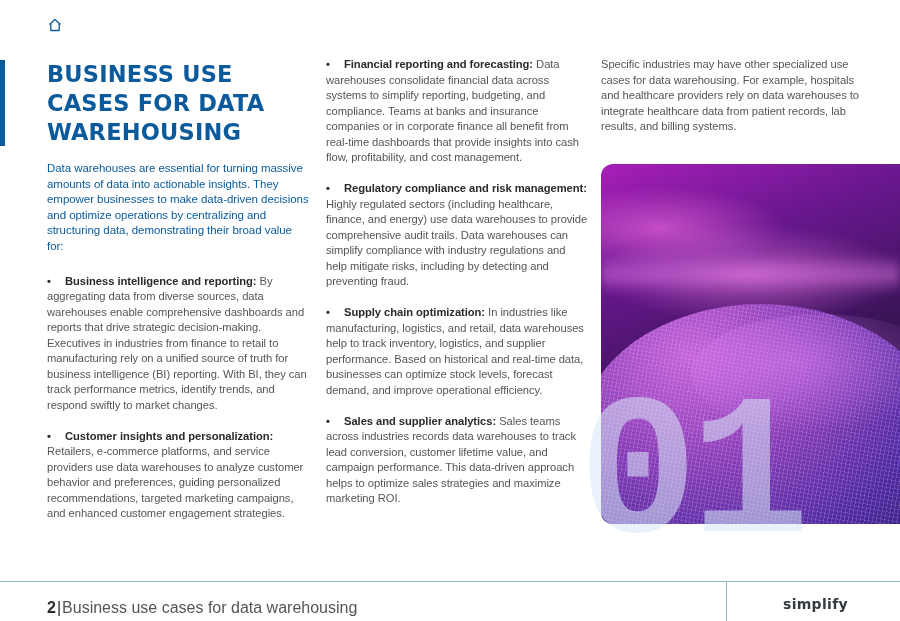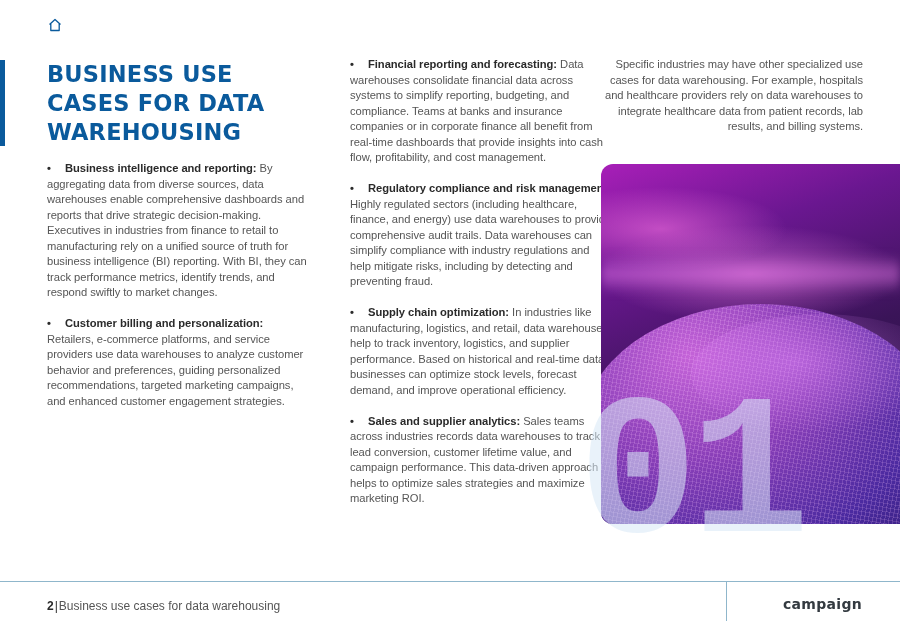--- a/index.html
+++ b/index.html
@@ -5,22 +5,22 @@
     * { box-sizing: border-box; margin: 0; padding: 0; }
     html, body { width: 900px; height: 621px; background: #ffffff; overflow: hidden; }
     body { position: relative; font-family: "Liberation Sans", "DejaVu Sans", sans-serif; color: #4a4a4a; }
 
     .home-icon { position: absolute; left: 47px; top: 17px; width: 16px; height: 16px; cursor: pointer; }
 
     .accent-bar { position: absolute; left: 0; top: 60px; width: 5px; height: 86px; background: #0a5a9c; }
 
     .col { position: absolute; font-size: 11.2px; line-height: 15.5px; letter-spacing: -0.05px; }
     .col1 { left: 47px; top: 60px; width: 262px; }
-    .col2 { left: 326px; top: 57px; width: 262px; margin-left: 24px; }
-    .col3 { left: 601px; top: 57px; width: 262px; text-align: right; }
+    .col2 { left: 326px; top: 57px; width: 262px; }
+    .col3 { left: 601px; top: 57px; width: 262px; }
 
     .title { font-family: "DejaVu Sans", sans-serif; font-weight: bold; font-size: 22.5px; line-height: 29px; color: #0a5a9c; letter-spacing: 0.2px; margin-bottom: 14px; }
     .intro { color: #0a5a9c; font-size: 11.5px; line-height: 15.6px; margin-bottom: 19px; }
 
     .bullet { margin-bottom: 15.5px; color: #555555; }
     .bullet .dot { color: #2a2a2a; font-weight: bold; display: inline-block; width: 18px; }
     .bullet .lead { color: #2a2a2a; font-weight: bold; }
 
     .specific { color: #555555; }
 
@@ -39,42 +39,43 @@
     .hero .wave2 { position: absolute; left: 90px; top: 150px; width: 260px; height: 120px; border-radius: 50%;
       background: radial-gradient(ellipse at 40% 40%, rgba(230,140,255,0.45), rgba(230,140,255,0) 70%);
     }
     .hero .glow { position: absolute; left: 0; top: 90px; width: 299px; height: 40px;
       background: linear-gradient(180deg, rgba(240,130,240,0) 0%, rgba(240,130,240,0.45) 50%, rgba(240,130,240,0) 100%); filter: blur(4px); }
 
     .big-number { position: absolute; left: 578px; top: 378px; font-family: Liberation Mono, monospace; font-weight: bold; font-size: 200px; line-height: 200px; letter-spacing: -8px; color: rgba(215,232,245,0.55); }
 
     .footer-line { position: absolute; left: 0; top: 581px; width: 900px; height: 1px; background: #8fb6cb; }
     .footer-divider { position: absolute; left: 726px; top: 581px; width: 1px; height: 40px; background: #8fb6cb; }
-    .footer-left { position: absolute; left: 47px; top: 599px; font-size: 12px; color: #555555; }
+    .footer-left { position: absolute; left: 47px; top: 599px; font-size: 16px; color: #555555; }
     .footer-left .page-num { font-weight: bold; color: #2a2a2a; }
     .footer-left .sep { color: #2a2a2a; margin: 0 1px; }
     .footer-logo { position: absolute; left: 783px; top: 596px; font-family: "DejaVu Sans", sans-serif; font-weight: bold; font-size: 14px; color: #333a40; letter-spacing: 0.3px; }
   </style>
 </head>
 <body>
 
 <svg class="home-icon" viewBox="0 0 16 16">
   <path d="M2.5 7.5 L8 2.5 L13.5 7.5 M3.8 6.5 V13.5 H12.2 V6.5" fill="none" stroke="#0a5a9c" stroke-width="1.3" stroke-linejoin="round"></path>
 </svg>
 
 <div class="accent-bar"></div>
 
 <div class="col col1">
   <h1 class="title">BUSINESS USE CASES FOR DATA WAREHOUSING</h1>
+  <p class="intro">Data warehouses are essential for turning massive amounts of data into actionable insights. They empower businesses to make data-driven decisions and optimize operations by centralizing and structuring data, demonstrating their broad value for:</p>
 
   <p class="bullet">
     <span class="dot">•</span><span class="lead">Business intelligence and reporting:</span><span> By aggregating data from diverse sources, data warehouses enable comprehensive dashboards and reports that drive strategic decision-making. Executives in industries from finance to retail to manufacturing rely on a unified source of truth for business intelligence (BI) reporting. With BI, they can track performance metrics, identify trends, and respond swiftly to market changes.</span>
   </p>
   <p class="bullet">
-    <span class="dot">•</span><span class="lead">Customer billing and personalization:</span><span> Retailers, e-commerce platforms, and service providers use data warehouses to analyze customer behavior and preferences, guiding personalized recommendations, targeted marketing campaigns, and enhanced customer engagement strategies.</span>
+    <span class="dot">•</span><span class="lead">Customer insights and personalization:</span><span> Retailers, e-commerce platforms, and service providers use data warehouses to analyze customer behavior and preferences, guiding personalized recommendations, targeted marketing campaigns, and enhanced customer engagement strategies.</span>
   </p>
 </div>
 
 <div class="col col2">
   <p class="bullet">
     <span class="dot">•</span><span class="lead">Financial reporting and forecasting:</span><span> Data warehouses consolidate financial data across systems to simplify reporting, budgeting, and compliance. Teams at banks and insurance companies or in corporate finance all benefit from real-time dashboards that provide insights into cash flow, profitability, and cost management.</span>
   </p>
   <p class="bullet">
     <span class="dot">•</span><span class="lead">Regulatory compliance and risk management:</span><span> Highly regulated sectors (including healthcare, finance, and energy) use data warehouses to provide comprehensive audit trails. Data warehouses can simplify compliance with industry regulations and help mitigate risks, including by detecting and preventing fraud.</span>
   </p>
@@ -96,13 +97,13 @@
   <div class="wave2"></div>
 </div>
 
 <div class="big-number">01</div>
 
 <div class="footer-line"></div>
 <div class="footer-divider"></div>
 <div class="footer-left">
   <span class="page-num">2</span><span class="sep">|</span><span>Business use cases for data warehousing</span>
 </div>
-<div class="footer-logo">campaign</div>
+<div class="footer-logo">simplify</div>
 
 </body></html>

